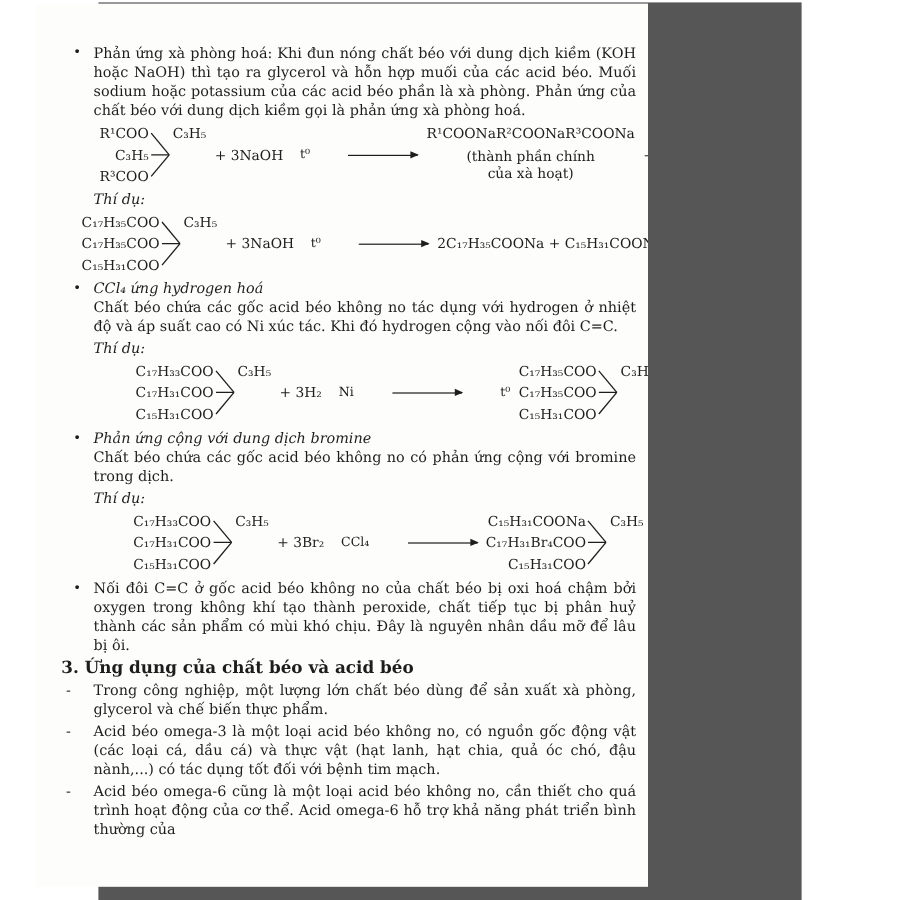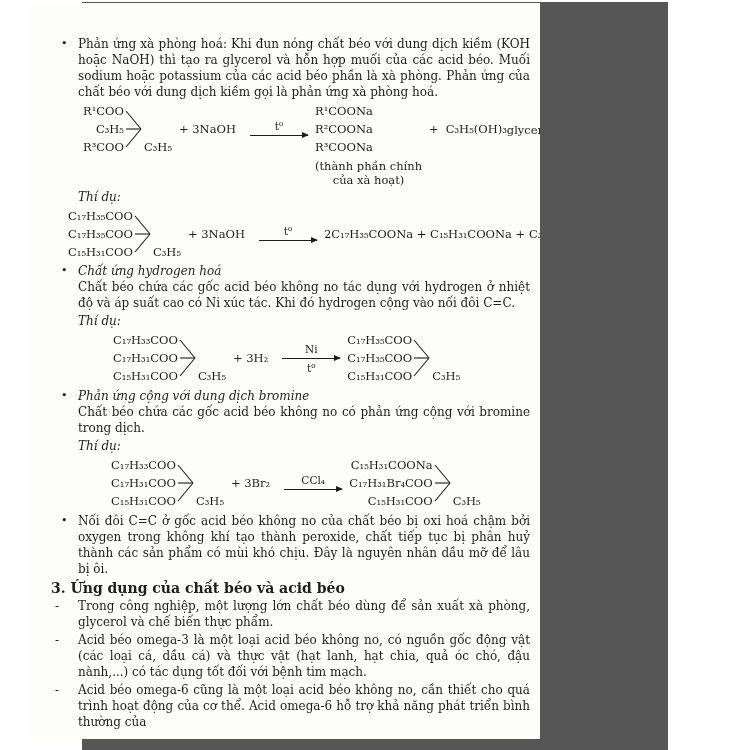--- a/index.html
+++ b/index.html
@@ -18,33 +18,33 @@
   .item-body{flex:1;text-align:justify;}
   .rn-title{font-style:italic;}
   .rn-title-inline{margin-right:4px;}
   .example{font-style:italic;margin:2px 0 0 27px;}
   .example-in{font-style:italic;margin-top:2px;}
   .sec-heading{font-weight:bold;font-size:14px;margin-top:3px;}
 
   
   .rxn{display:flex;align-items:flex-start;font-size:11.5px;line-height:18px;margin:2px 0;white-space:nowrap;}
   .rx-top{height:54px;display:flex;align-items:center;}
-  .gly{display:flex;align-items:flex-end;}
+  .gly{display:flex;align-items:flex-start;}
   .gly-col{display:flex;flex-direction:column;align-items:flex-end;}
   .gly-col > span{height:18px;display:block;}
   .bracket{margin:0 1px;flex:none;}
   .bracket line{stroke:#1d1d1d;stroke-width:1.1;}
   .op{margin:0 7px;}
-  .arrow{display:flex;flex-direction:column;align-items:center;margin:12px 7px;}
+  .arrow{display:flex;align-items:center;margin:12px 7px;gap:32px;}
   .cond{font-size:10.5px;line-height:12px;height:12px;}
   .shaft{width:58px;height:1px;background:#1d1d1d;position:relative;margin:3px 0;}
   .shaft::after{content:"";position:absolute;right:-1px;top:-3px;width:0;height:0;
     border-left:7px solid #1d1d1d;border-top:3px solid transparent;border-bottom:3px solid transparent;}
   .prod-wrap{display:flex;flex-direction:column;}
-  .prod-rows{display:flex;flex-direction:column;align-items:flex-start;}
+  .prod-rows{display:flex;flex-direction:row;align-items:flex-start;}
   .prod-rows > span{height:18px;display:block;}
   .note{font-size:11.5px;line-height:14px;text-align:center;margin-top:3px;white-space:nowrap;}
   .glycol{display:flex;flex-direction:row;align-items:center;}
   .gly-label{margin-top:2px;font-size:11.5px;line-height:14px;}
 
   #rxn1{margin-left:32px;}
   #rxn2{margin-left:17px;}
   #rxn3{margin-left:62px;margin-bottom:3px;}
   #rxn4{margin-left:60px;margin-bottom:3px;}
 </style>
@@ -135,21 +135,21 @@
         </span>
       </span>
       <span class="rx-top">
           <span>2C₁₇H₃₅COONa + C₁₅H₃₁COONa + C₃H₅(OH)₃</span>
         </span>
     </div>
 
     <div class="bullet-item">
       <span class="marker">•</span>
       <div class="item-body">
-        <div class="rn-title">Chất ứng hydrogen hoá</div>
+        <div class="rn-title">CCl₄ ứng hydrogen hoá</div>
         <div>Chất béo chứa các gốc acid béo không no tác dụng với hydrogen ở nhiệt độ và áp suất cao có Ni xúc tác. Khi đó hydrogen cộng vào nối đôi C=C.</div>
         <div class="example-in">Thí dụ:</div>
       </div>
     </div>
     <div class="rxn" id="rxn3">
       <span class="rx-top">
         <span class="gly">
           <span class="gly-col">
             <span>C₁₇H₃₃COO</span>
             <span>C₁₇H₃₁COO</span>

